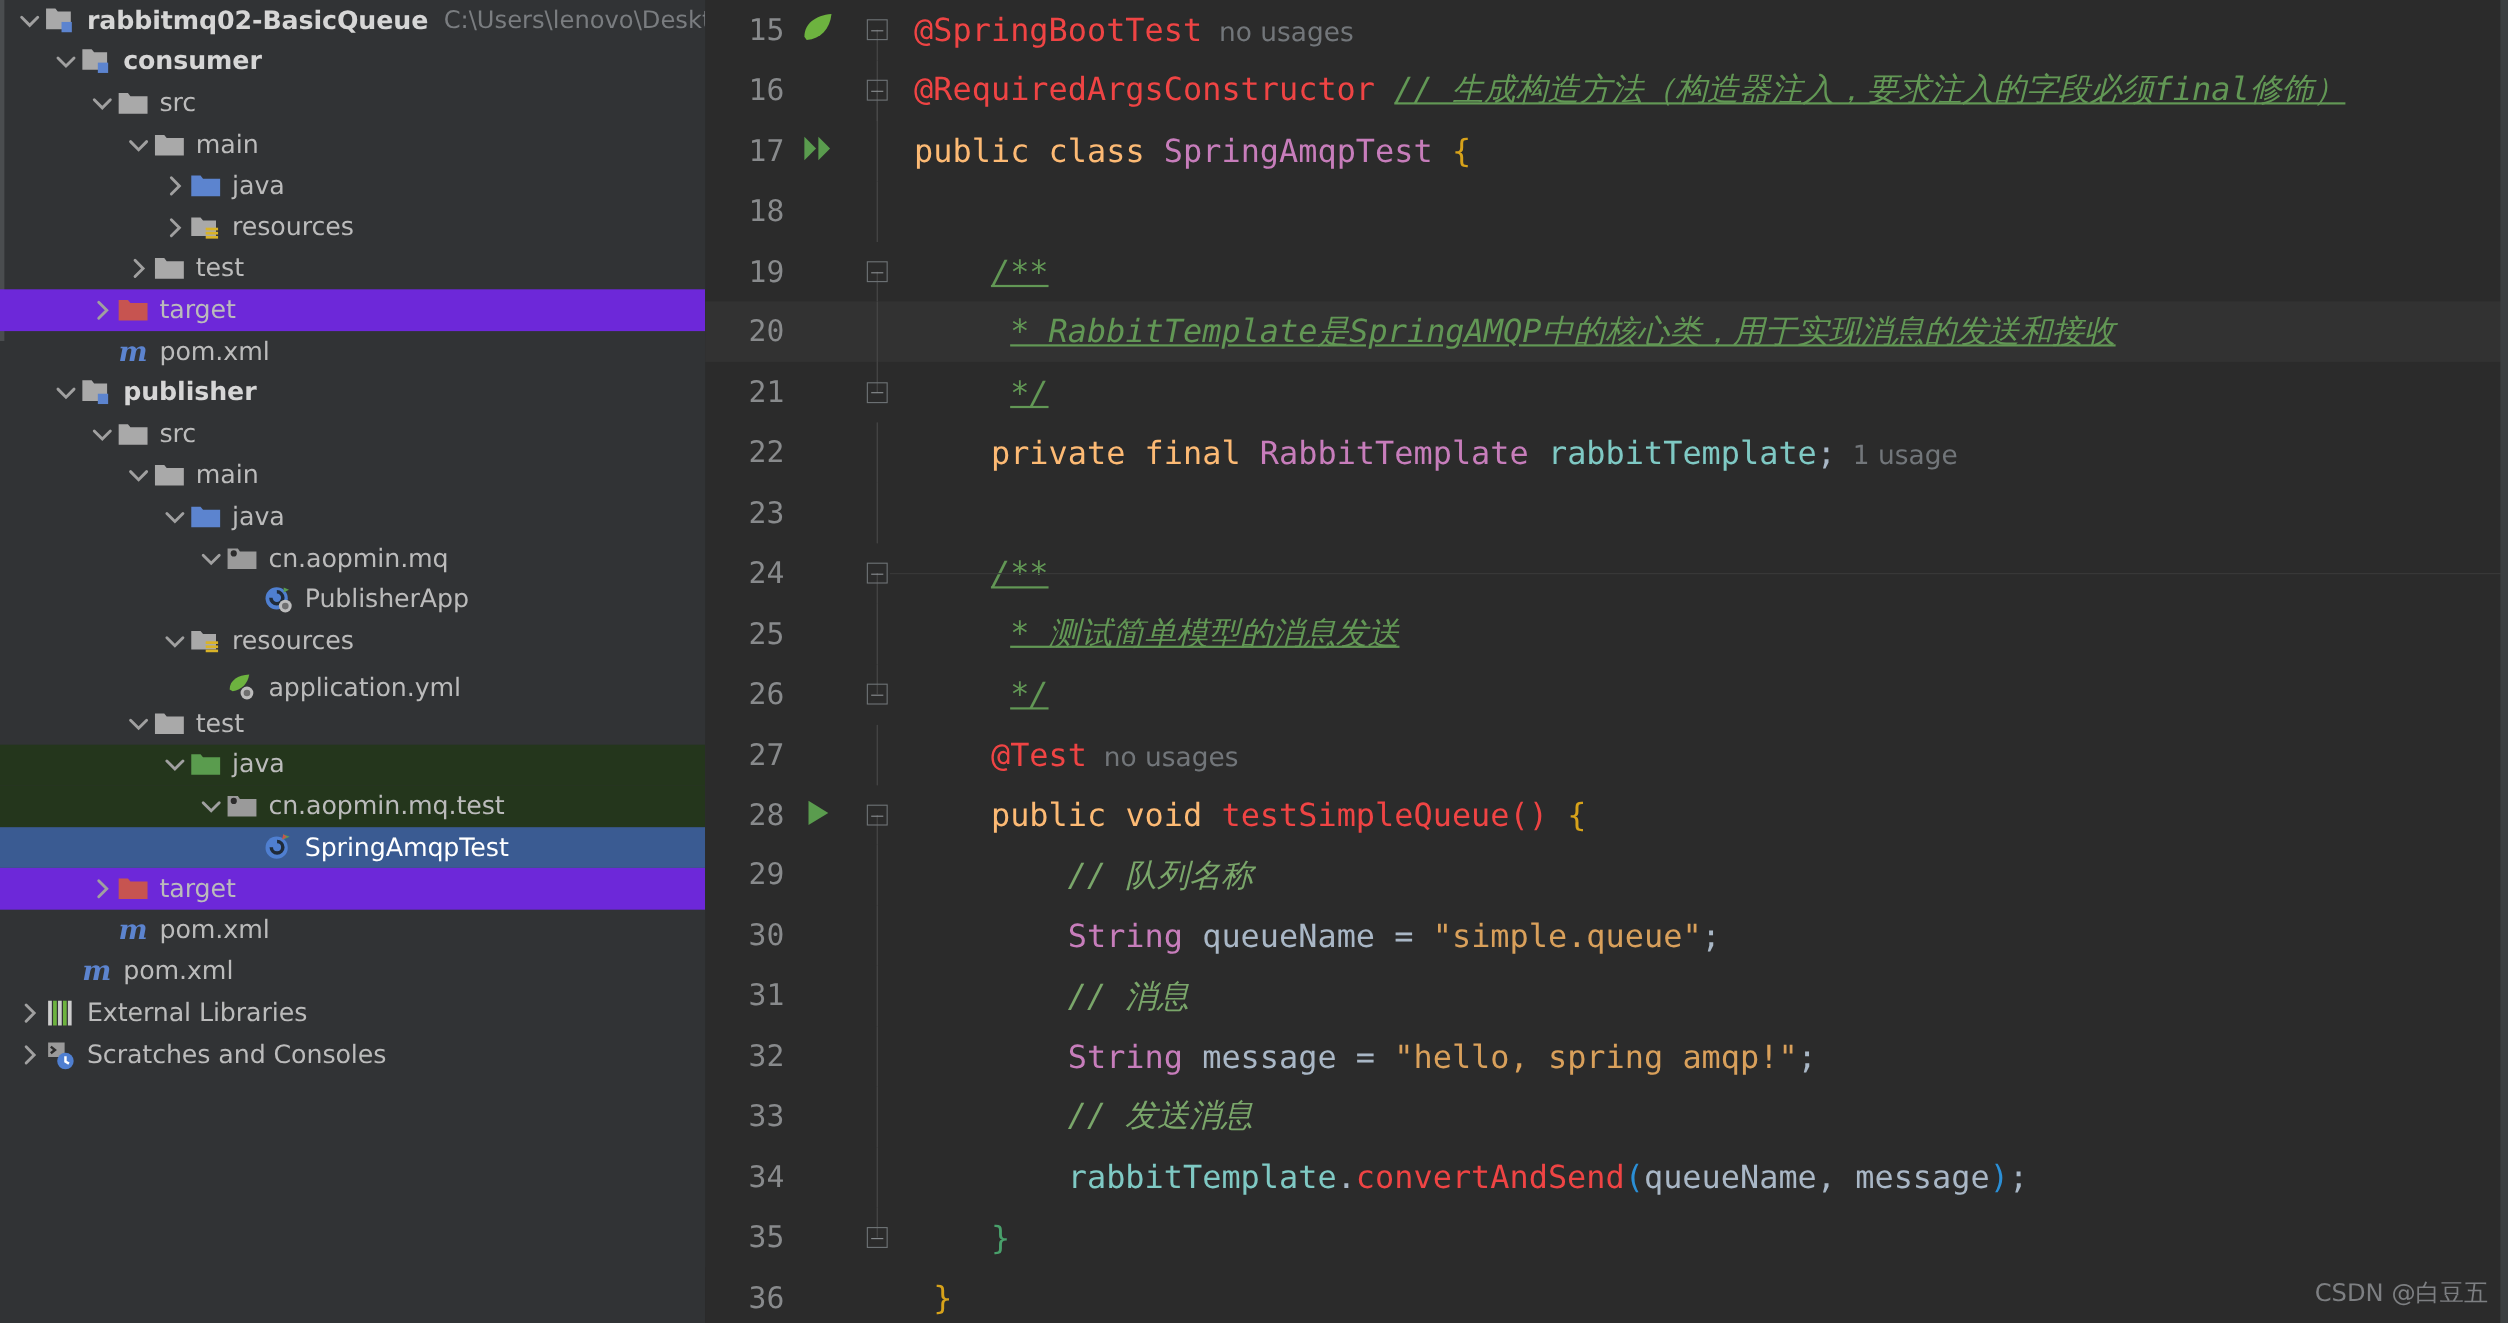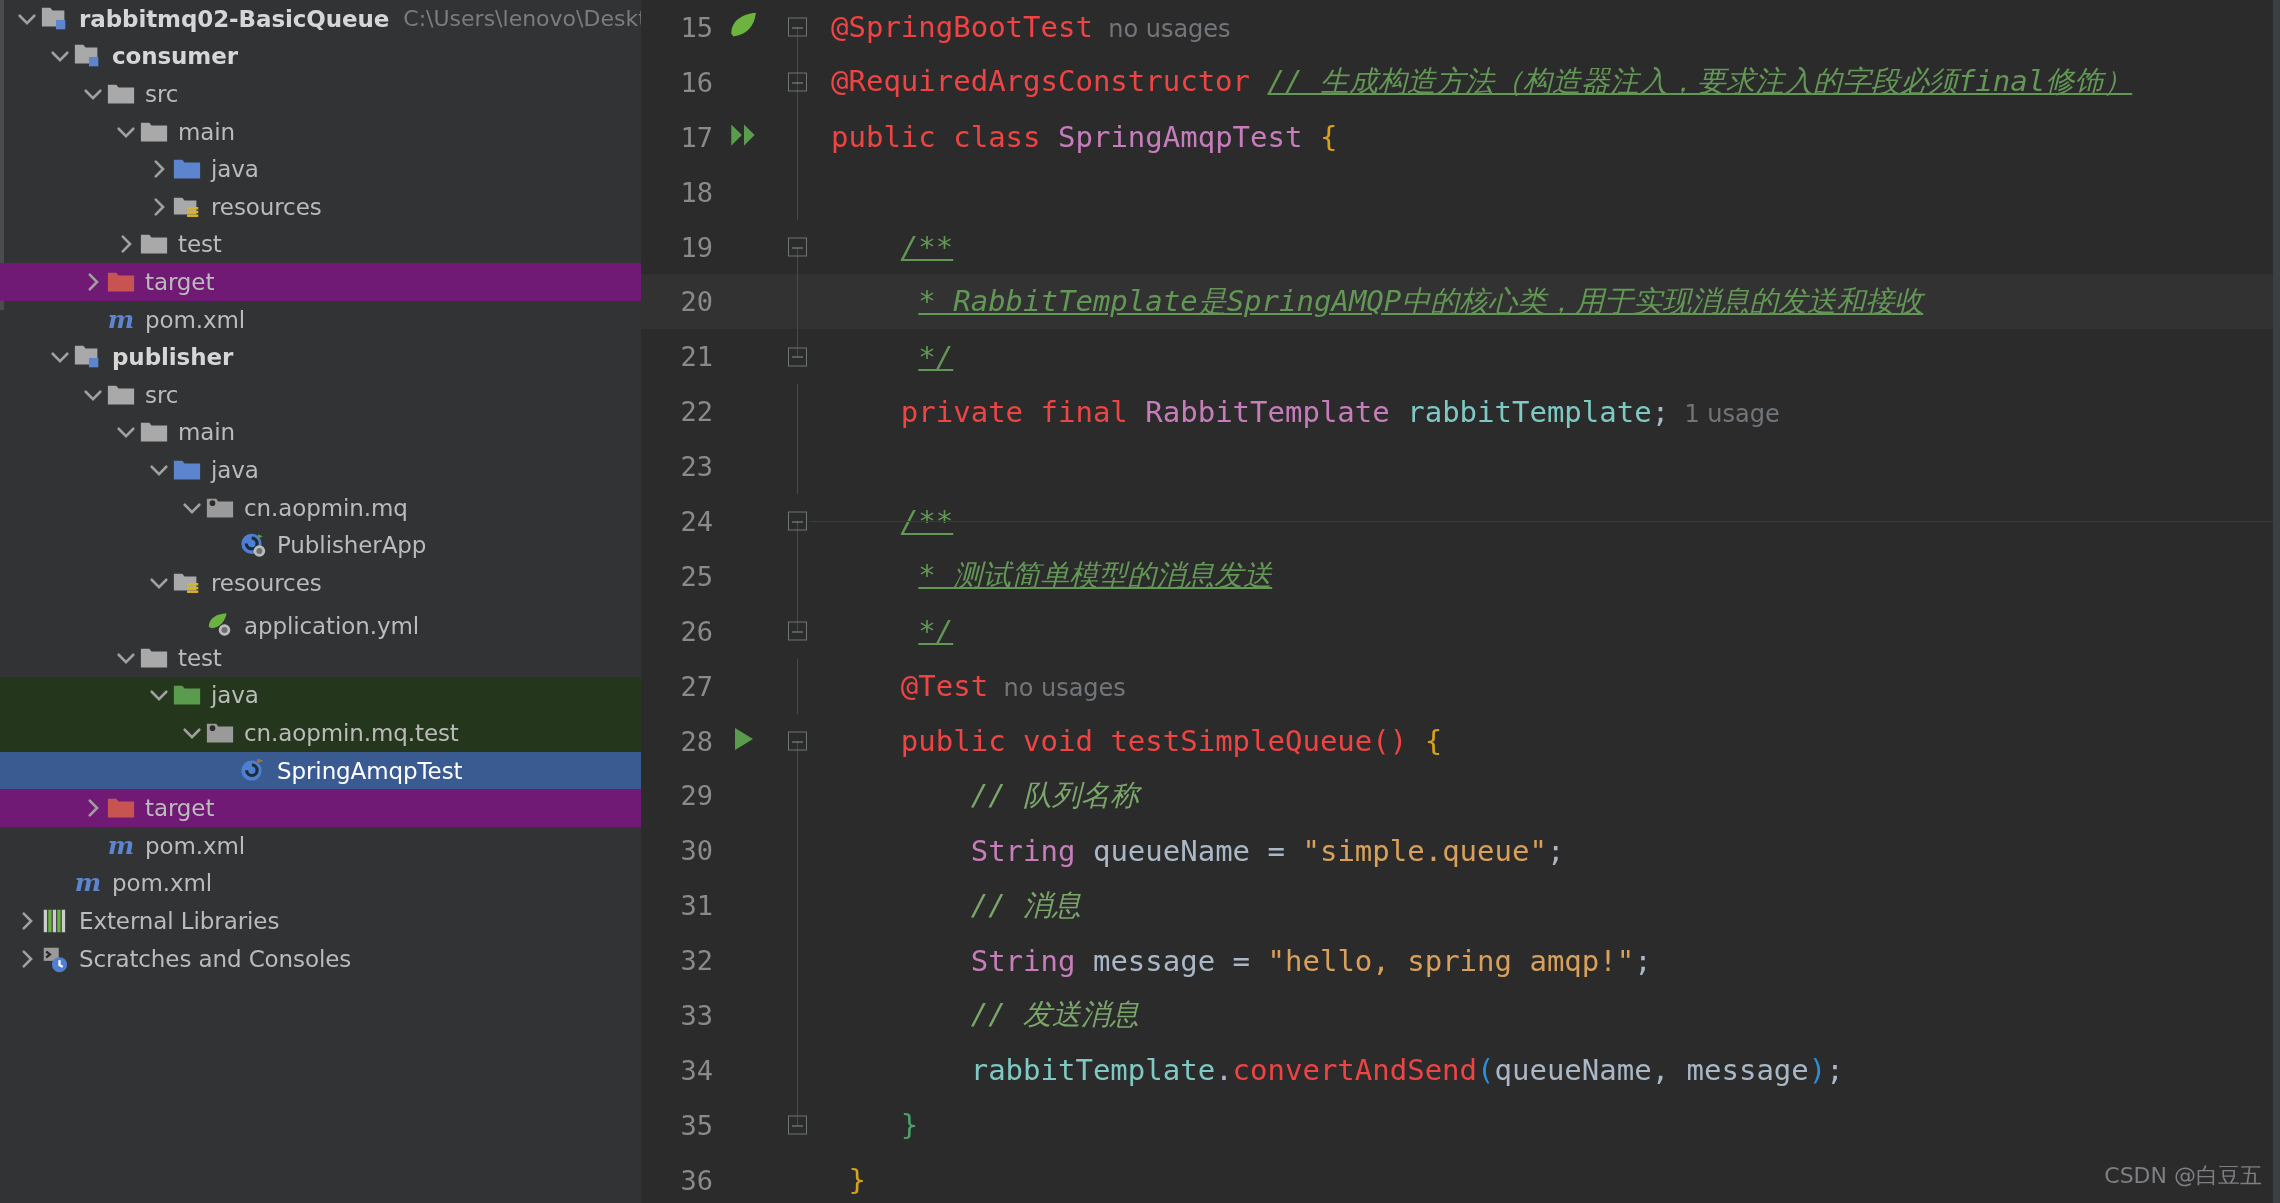--- a/index.html
+++ b/index.html
@@ -35,21 +35,21 @@
   .tree-row {
     position: relative;
     height: 37.6px;
     display: flex;
     align-items: center;
     white-space: nowrap;
     font-size: 23px;
     color: #bbbbbb;
     padding-left: 0;
   }
-  .tree-row.excluded { background: #701a75; }
+  .tree-row.excluded { background: #6d28d9; }
   .tree-row.testsrc  { background: #24361c; }
   .tree-row.selected { background: #3a5b92; color: #ffffff; }
 
   .twisty {
     width: 26px; height: 26px;
     flex: 0 0 26px;
     position: relative;
     display: inline-block;
   }
   .twisty svg { display:block; }
@@ -106,21 +106,21 @@
   }
   .code-text {
     flex: 1 1 auto;
     font-size: 29px;
     color: #a9b7c6;
     font-family: "DejaVu Sans Mono", "Liberation Mono", monospace;
     padding-left: 14px;
   }
   
   .t-ann   { color: #ef4444; }
-  .t-kw2   { color: #ef4444; }
+  .t-kw2   { color: #fdba74; }
   .t-cls   { color: #c77dbb; }
   .t-str   { color: #d9a05b; }
   .t-cmt   { color: #629755; font-style: italic; text-decoration: underline; }
   .t-cmt2  { color: #7aa66a; font-style: italic; }
   .t-meth  { color: #ef4444; }
   .t-var   { color: #7fc9c4; }
   .t-plain { color: #a9b7c6; }
   .t-brace { color: #d7a21a; }
   .t-paren { color: #2b8fd6; }
   .t-hint  { color: #72767a; font-size: 24px; font-family: "DejaVu Sans","Liberation Sans",sans-serif; font-style: normal; }

